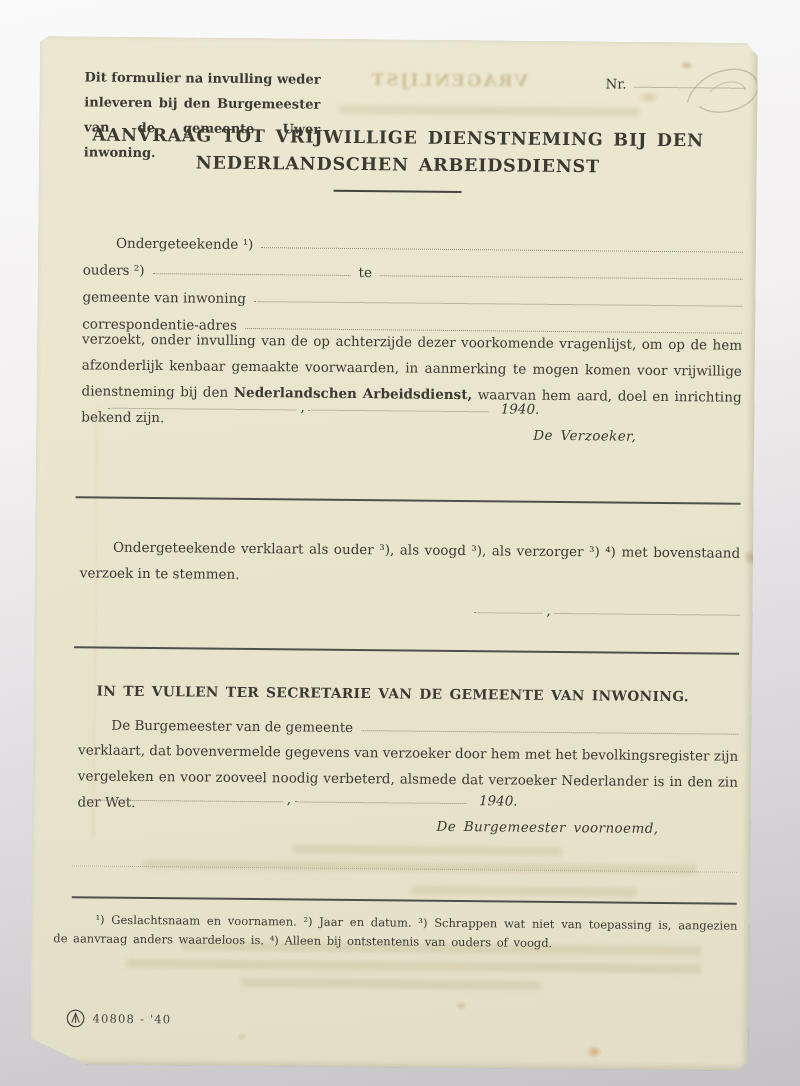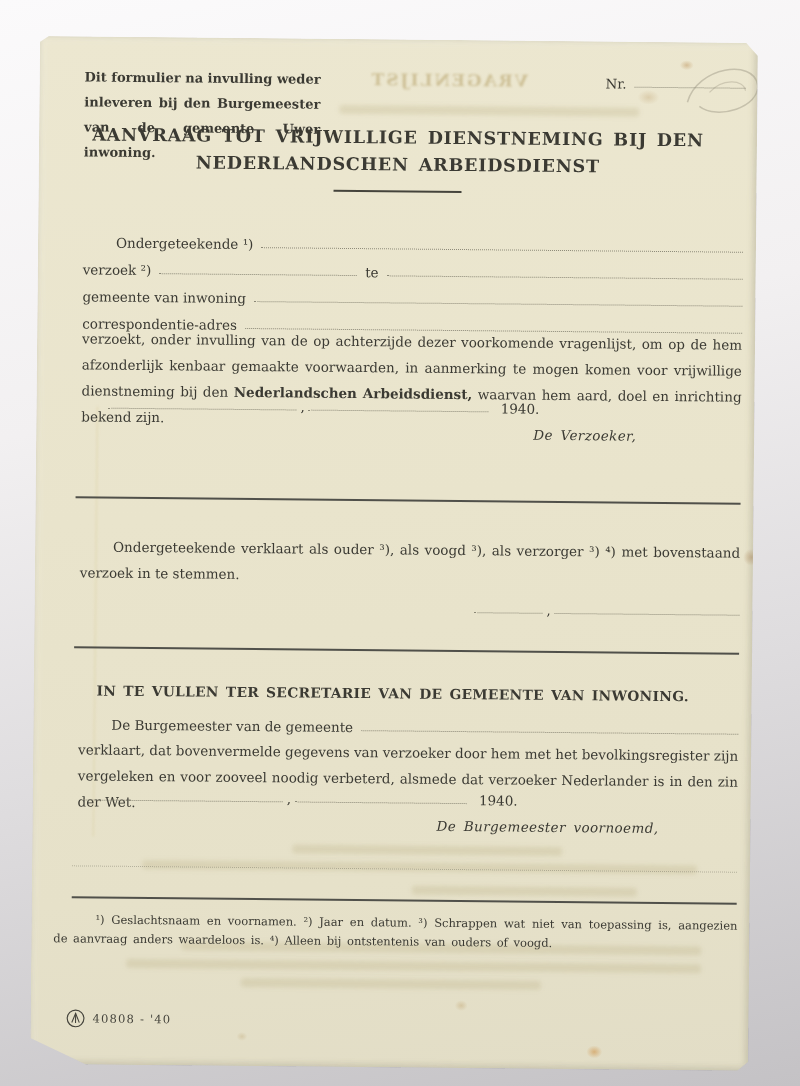--- a/index.html
+++ b/index.html
@@ -31,21 +31,21 @@
   .dots{flex:1;border-bottom:1px dotted #8b8877;margin:0 0 4px 8px;min-width:20px;}
   .dots.fixed{flex:none;}
   .para{left:45px;width:660px;font-size:13.5px;line-height:26px;text-align:justify;margin:0;}
   .p-request{top:289px;}
   .p-consent{top:497px;text-indent:33px;}
   .p-registry{top:700px;}
   .date-row{display:flex;align-items:flex-end;font-size:13.5px;height:24px;}
   .d1{left:72px;top:352px;width:460px;}
   .d2{left:50px;top:744px;width:470px;}
   .comma{margin:0 4px;}
-  .year{margin-left:12px;}
+  .year{margin-left:12px;font-style:italic;}
   .sig{font-style:italic;font-size:13.5px;letter-spacing:.4px;word-spacing:3px;text-align:right;}
   .sig1{left:0;right:118px;top:386px;}
   .sig2{left:0;right:92px;top:778px;}
   .hrule{left:40px;right:13px;height:2px;background:#50504a;}
   .hr1{top:460px;} .hr2{top:610px;} .hr3{top:860px;}
   .sigline-right{left:440px;top:561px;width:265px;display:flex;align-items:flex-end;height:16px;font-size:13px;}
   .dotline-full{left:40px;right:13px;top:829px;border-bottom:1px dotted #8b8877;opacity:.55;}
   .sec-head{left:0;right:0;top:646px;text-align:center;font-weight:bold;font-size:13.8px;letter-spacing:.3px;word-spacing:2px;}
   .footnotes{left:22px;width:684px;top:874px;font-size:11.5px;line-height:19px;text-align:justify;text-indent:42px;margin:0;word-spacing:2px;}
   .imprint{left:35px;top:972px;display:flex;align-items:center;gap:7px;font-size:11.5px;letter-spacing:1.2px;color:#45443c;}
@@ -96,21 +96,21 @@
 
   <div class="abs title t1">AANVRAAG TOT VRIJWILLIGE DIENSTNEMING BIJ DEN</div>
   <div class="abs title t2">NEDERLANDSCHEN ARBEIDSDIENST</div>
   <div class="abs title-rule"></div>
 
   <div class="abs row r-onder">
     <span>Ondergeteekende ¹)</span>
     <span class="dots"></span>
   </div>
   <div class="abs row r-geboren">
-    <span>verzoek ²)</span>
+    <span>ouders ²)</span>
     <span class="dots fixed" style="width:198px;"></span>
     <span style="margin-left:8px;">te</span>
     <span class="dots"></span>
   </div>
   <div class="abs row r-gemeente">
     <span>gemeente van inwoning</span>
     <span class="dots"></span>
   </div>
   <div class="abs row r-corr">
     <span>correspondentie-adres</span>

